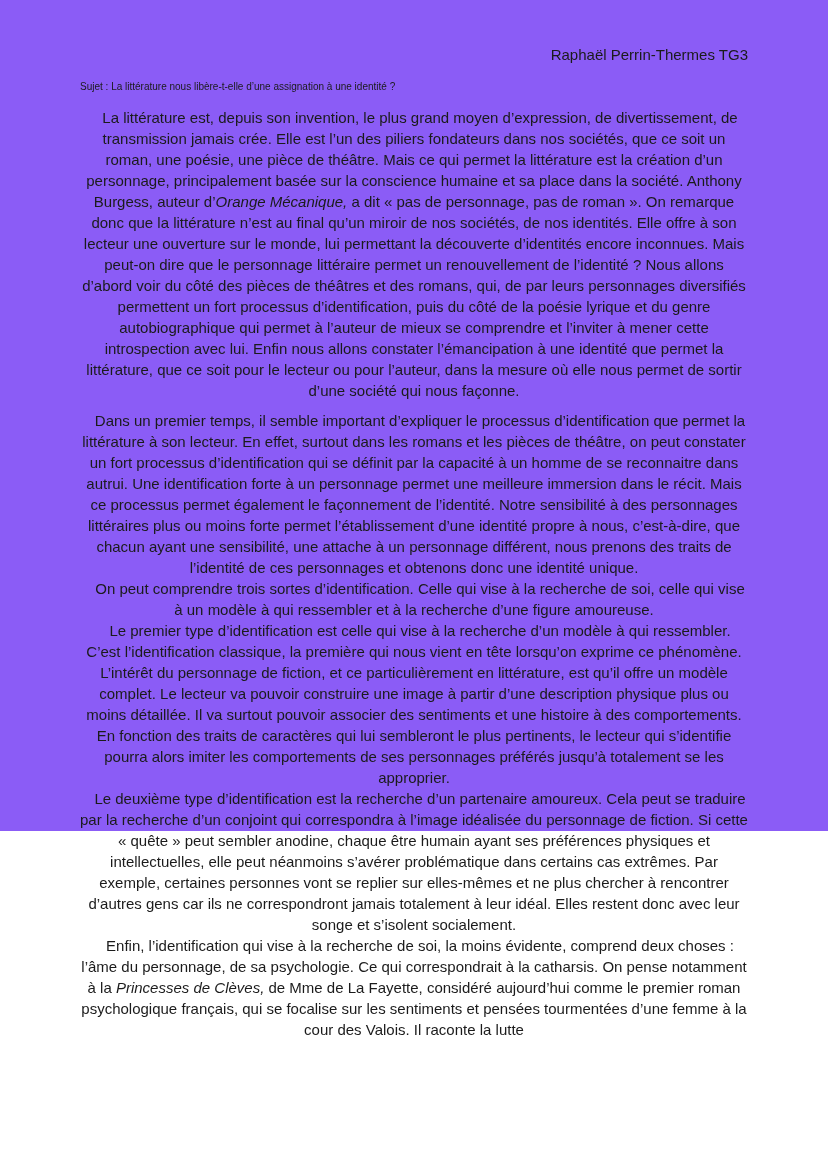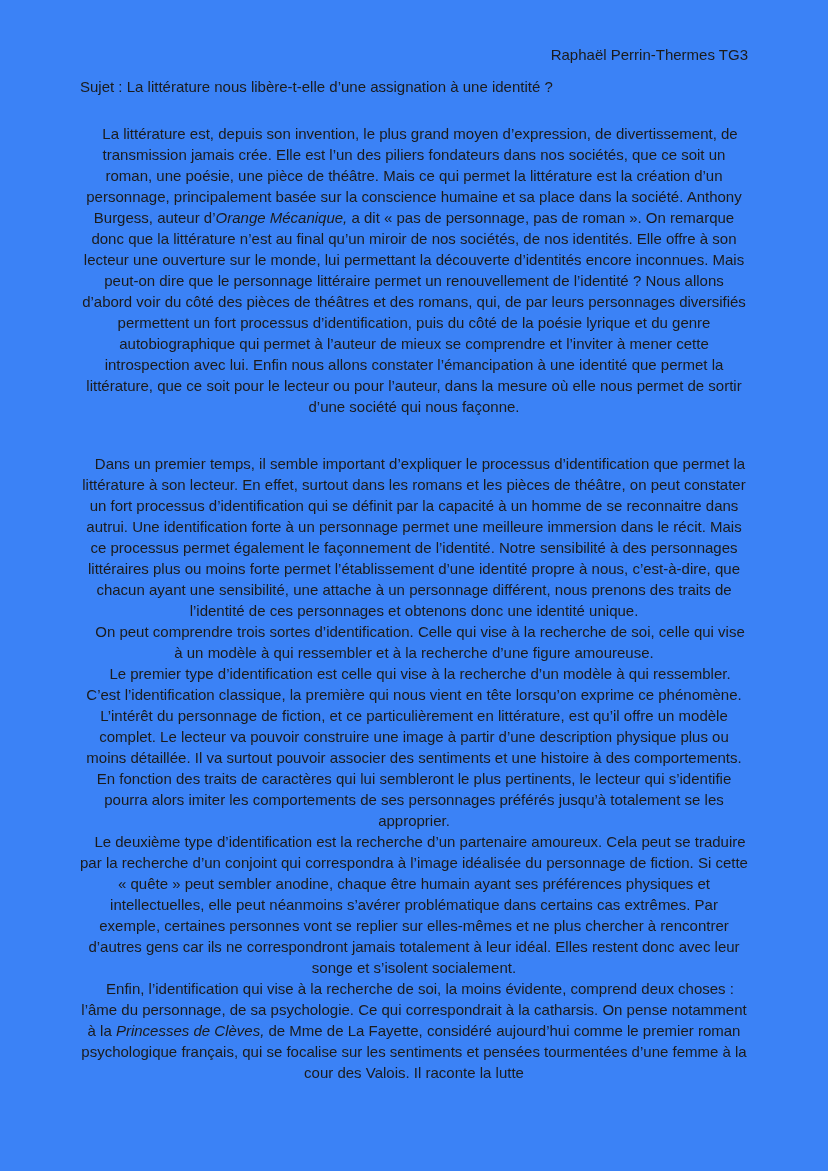--- a/index.html
+++ b/index.html
@@ -6,49 +6,49 @@
   html, body { background: #ffffff; }
   body {
     width: 828px;
     height: 1171px;
     font-family: "Liberation Sans", sans-serif;
     color: #1b1b1b;
     overflow: hidden;
   }
   .page {
     width: 828px;
-    height: 1171px;
-    background: #3b82f6;
+    height: 831px;
+    background: #8b5cf6;
     padding: 46px 80px 0 80px;
   }
   .author {
     text-align: right;
     font-size: 15px;
     line-height: 18px;
     margin-bottom: 12px;
   }
   .title {
     text-align: center;
     font-size: 19px;
     font-weight: 400;
     line-height: 23px;
     margin-bottom: 32px;
   }
   .subject {
-    font-size: 15px;
+    font-size: 10px;
     line-height: 21px;
-    margin-bottom: 26px;
+    margin-bottom: 10px;
   }
   .para {
     font-size: 15px;
     line-height: 21px;
     text-indent: 12px;
     text-align: center;
   }
-  .para.spaced { margin-top: 36px; }
+  .para.spaced { margin-top: 9px; }
   .italic { font-style: italic; }
 </style>
 </head>
 <body>
 
 <div class="page">
   <div class="author">Raphaël Perrin-Thermes TG3</div>
 
 
   <p class="subject">Sujet : La littérature nous libère-t-elle d’une assignation à une identité ?</p>

